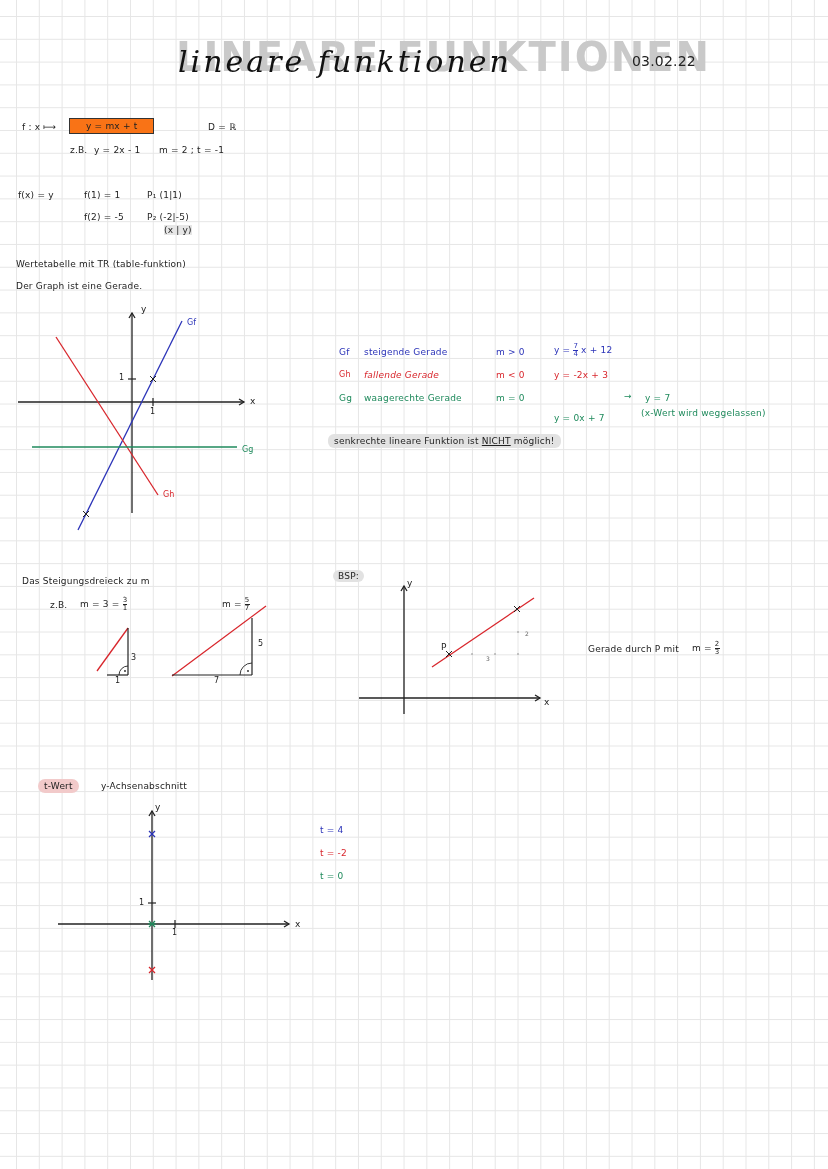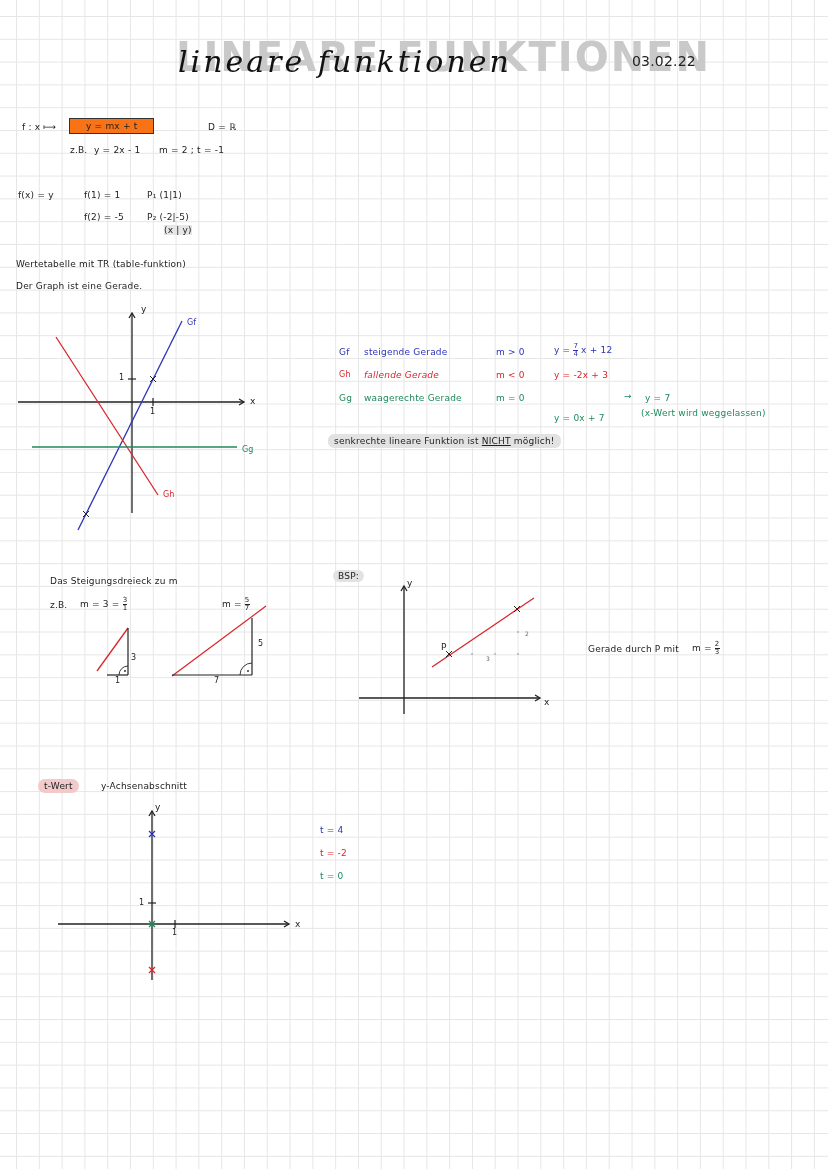--- a/index.html
+++ b/index.html
@@ -115,21 +115,21 @@
   <div class="abs t green" style="left:554px; top:393px;margin-top:20px;">y = 0x + 7</div>
   <div class="abs t green" style="left:624px; top:391px;">→</div>
   <div class="abs t green" style="left:645px; top:393px;">y = 7</div>
   <div class="abs t green" style="left:641px; top:408px;">(x-Wert wird weggelassen)</div>
 </div>
 
 <div class="abs t hl-gray" style="left:328px; top:434px; padding:2px 6px;">
   <span>senkrechte lineare Funktion ist </span><u>NICHT</u><span> möglich!</span>
 </div>
 
-<div class="abs t" style="left:22px; top:576px;margin-left:28px;">Das Steigungsdreieck zu m</div>
+<div class="abs t" style="left:22px; top:576px;">Das Steigungsdreieck zu m</div>
 <div class="abs t" style="left:50px; top:600px;">z.B.</div>
 <div class="abs t" style="left:80px; top:597px;">
   <span>m = 3 =</span>
   <span class="frac"><span class="num">3</span><span>1</span></span>
 </div>
 <div class="abs t" style="left:222px; top:597px;">
   <span>m =</span>
   <span class="frac"><span class="num">5</span><span>7</span></span>
 </div>
 <svg style="left:0; top:0;" width="828" height="1169">

